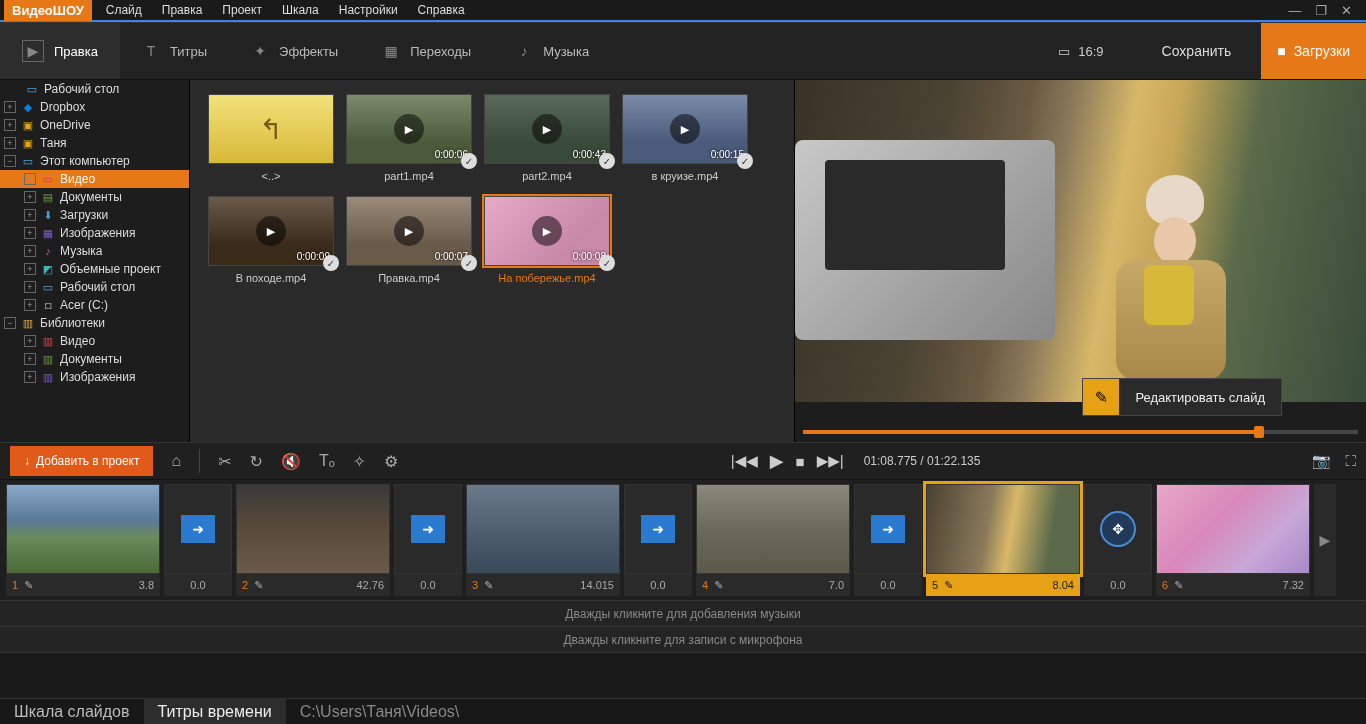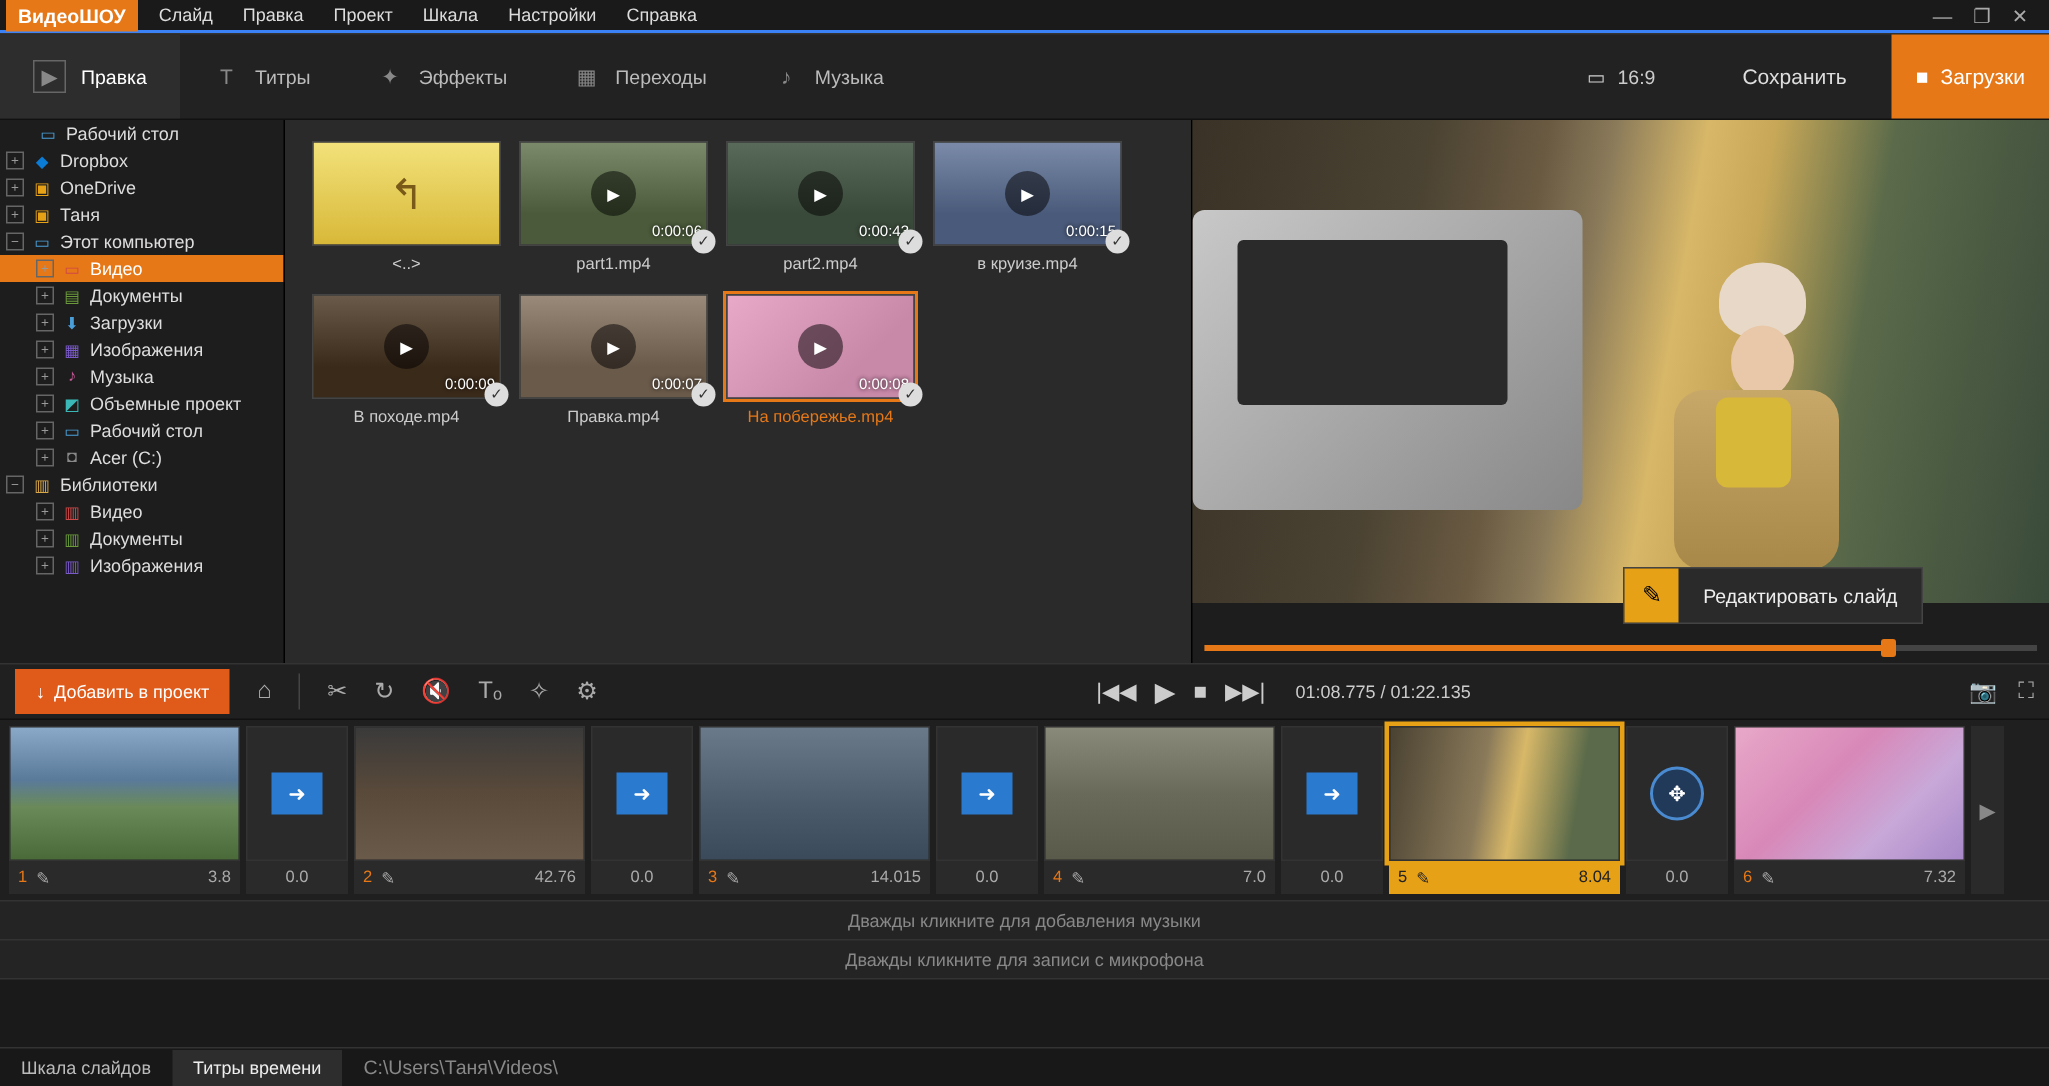--- a/index.html
+++ b/index.html
@@ -85,23 +85,23 @@
 .tl-trans-box{flex:1;background:#2a2a2a;border:1px solid #333;display:flex;align-items:center;justify-content:center;cursor:pointer}
 .tl-arrow{width:34px;height:28px;background:#2a7ad0;display:flex;align-items:center;justify-content:center;color:#fff;font-size:14px}
 .tl-arrow.round{width:36px;height:36px;border-radius:50%;background:#223a5a;border:2px solid #4a8ad0}
 .tl-meta{height:22px;background:#2a2a2a;display:flex;align-items:center;padding:0 6px;font-size:11px;color:#aaa;gap:6px}
 .tl-num{color:#e67817}
 .tl-slide.selected .tl-num{color:#222}
 .tl-dur{margin-left:auto}
 .tl-nav{width:22px;background:#2a2a2a;display:flex;align-items:center;justify-content:center;color:#888;font-size:14px;cursor:pointer}
 .music-row{height:26px;background:#242424;display:flex;align-items:center;justify-content:center;font-size:12px;color:#888;border-top:1px solid #333;cursor:pointer}
 .bottom-tabs{position:absolute;bottom:0;left:0;right:0;height:26px;background:#181818;display:flex;align-items:center;border-top:1px solid #333}
-.btab{padding:5px 14px;font-size:12px;color:#bbb;cursor:pointer}
+.btab{padding:5px 14px;font-size:16px;color:#bbb;cursor:pointer}
 .btab.active{background:#2d2d2d;color:#eee}
-.path{padding:5px 14px;font-size:13px;color:#888}
+.path{padding:5px 14px;font-size:16px;color:#888}
 .sc-thumb{width:100%;height:100%}
 .sc1{background:linear-gradient(180deg,#8aa8c8 0%,#5a7a9a 40%,#6a8a5a 60%,#4a6a3a 100%)}
 .sc2{background:linear-gradient(180deg,#3a3a3a 0%,#5a4a3a 50%,#6a5a4a 100%)}
 .sc3{background:linear-gradient(180deg,#6a7a8a 0%,#4a5a6a 60%,#3a4a5a 100%)}
 .sc4{background:linear-gradient(180deg,#8a8a7a 0%,#6a6a5a 50%,#5a5a4a 100%)}
 .sc5{background:linear-gradient(100deg,#4a4232 0%,#8a7a5a 40%,#d8b868 55%,#5a6a4a 80%)}
 .sc6{background:linear-gradient(135deg,#e8a8c8 0%,#d888b8 40%,#c8a8d8 70%,#a888c8 100%)}
 .cimg1{background:linear-gradient(180deg,#7a8a6a 0%,#4a5a3a 70%)}
 .cimg2{background:linear-gradient(180deg,#5a6a5a 0%,#3a4a3a 70%)}
 .cimg3{background:linear-gradient(180deg,#7a8aa8 0%,#4a5a7a 70%)}

